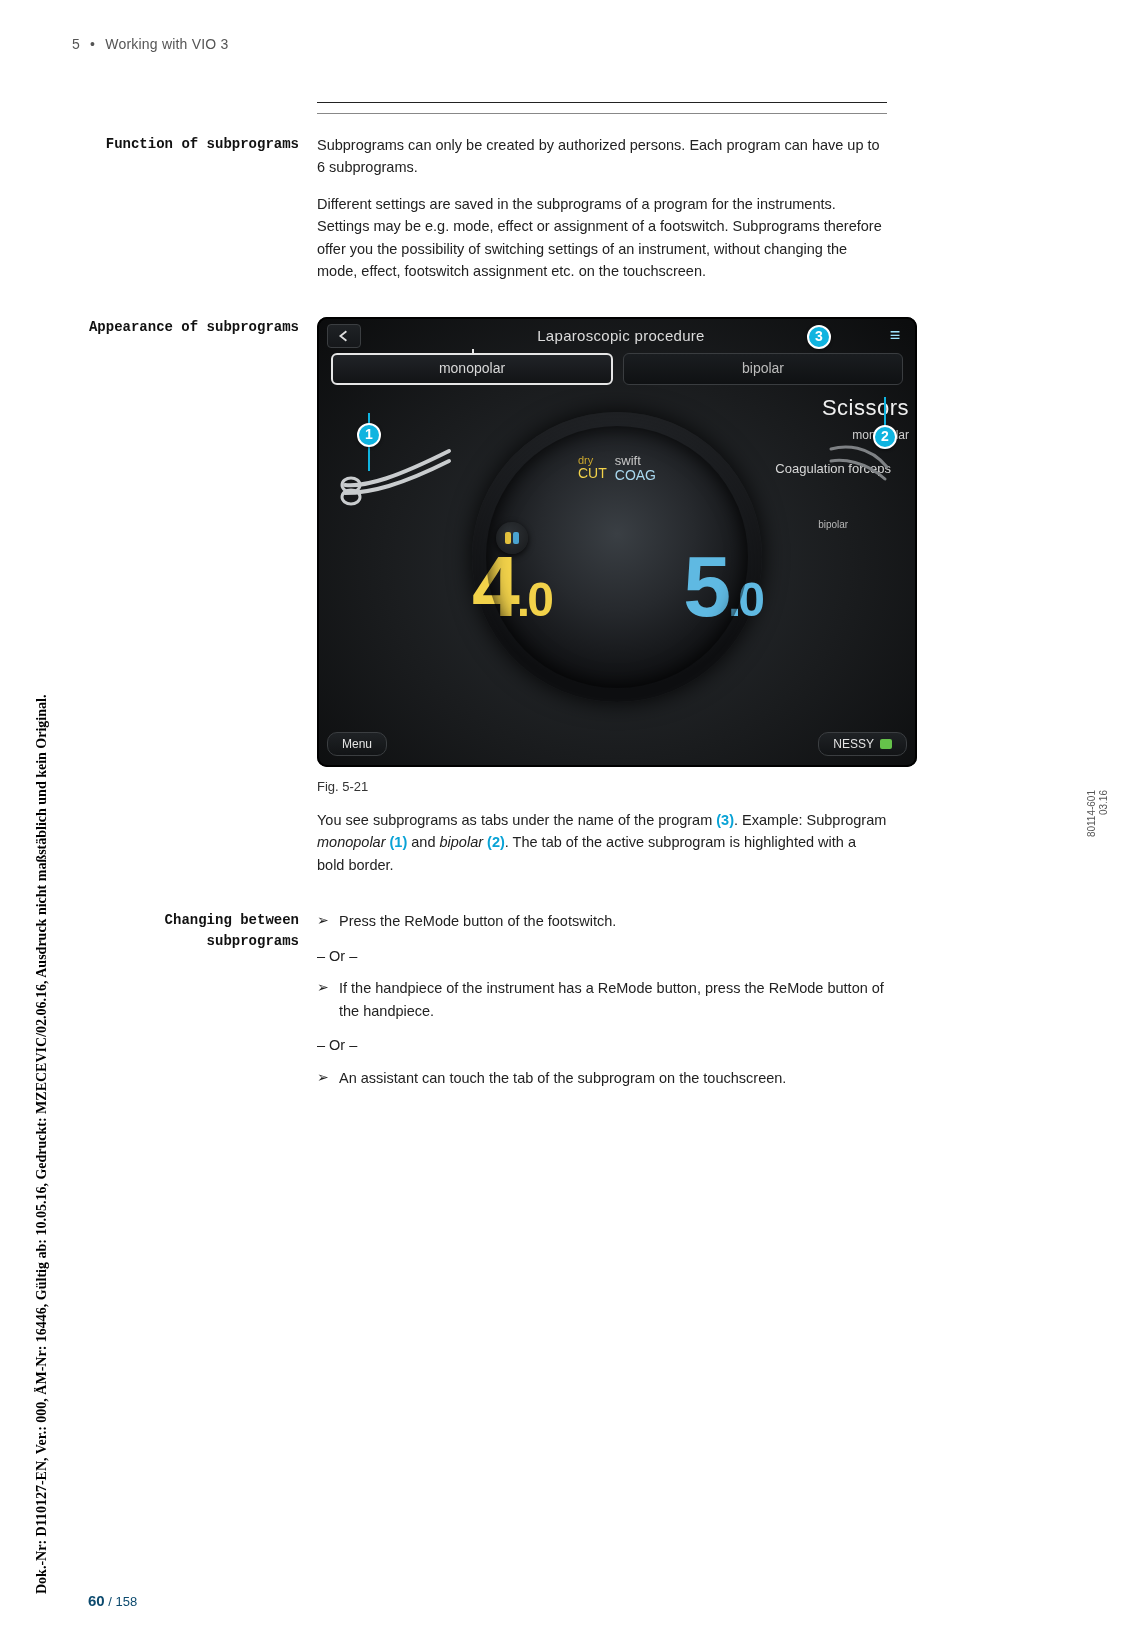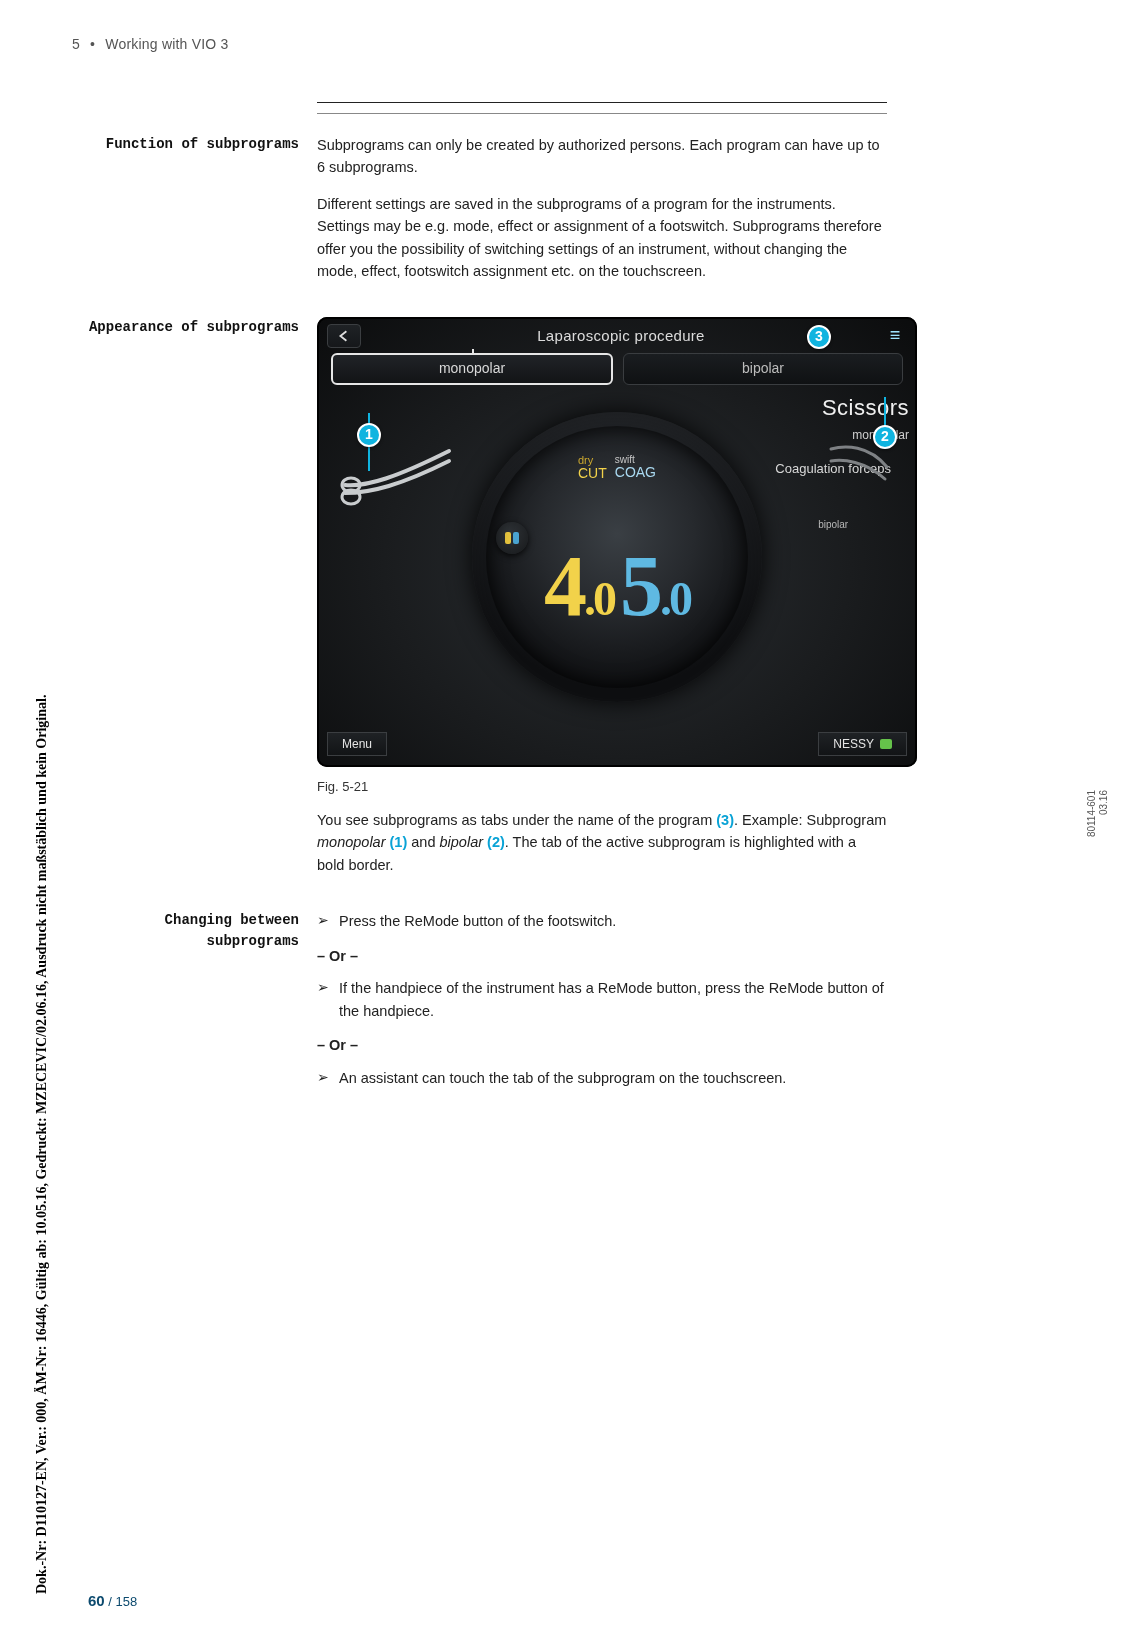--- a/index.html
+++ b/index.html
@@ -12,21 +12,21 @@
   .sidecol { flex: 0 0 245px; text-align: right; padding-right: 18px; font-weight: 600; font-size: 14px; line-height: 1.5; color: #111; font-family: Liberation Mono, monospace; }
   .maincol { flex: 1 1 auto; font-size: 14.5px; line-height: 1.55; max-width: 570px; }
   .section-title { font-weight: 700; font-size: 16px; margin-bottom: 4px; }
   .section-rule-top { border-top: 1px solid #222; height: 0; margin-bottom: 10px; }
   .section-rule-bot { border-top: 1px solid #888; height: 0; margin-top: 6px; }
   .para { margin-bottom: 14px; }
   .fig-caption { font-size: 13px; color: #333; margin: 10px 0 12px 0; }
   .step { display: flex; align-items: flex-start; margin-bottom: 10px; }
   .step .chev { flex: 0 0 22px; font-size: 14px; line-height: 1.55; }
   .step .txt { flex: 1 1 auto; }
-  .or-sep { margin: 12px 0 10px 0; font-weight: bold; }
+  .or-sep { margin: 12px 0 10px 0; }
   .ref-blue { color: #0aa3d6; font-weight: 600; }
   .ital { font-style: italic; }
   .pagefoot { position: absolute; left: 88px; bottom: 34px; font-size: 13px; color: #0c4a6e; }
   .pagefoot .pg { font-weight: 700; font-size: 15px; }
   .side-rotated { position: absolute; left: 34px; top: 1594px; transform-origin: left top; transform: rotate(-90deg); font-family: "Times New Roman", serif; font-weight: 700; font-size: 14px; color: #000; white-space: nowrap; }
   .right-rotated { position: absolute; right: 48px; top: 790px; transform-origin: right top; transform: rotate(-90deg); font-size: 10px; color: #555; text-align: right; line-height: 1.2; }
 
   
   .device { position: relative; width: 600px; height: 450px; border-radius: 10px; overflow: hidden; background: radial-gradient(ellipse at 50% 55%, #2b2f33 0%, #1a1c1e 55%, #0b0c0d 100%); box-shadow: 0 0 0 2px #000 inset; }
   .dev-top { position: absolute; top: 4px; left: 6px; right: 6px; height: 30px; display: flex; align-items: center; color: #e8e8e8; font-size: 15px; }
@@ -46,32 +46,32 @@
   .dev-right-head .l1 { font-size: 13px; }
   .dev-right-head .l2 { font-size: 10px; color: #b8b8b8; }
   .dev-left-sock { position: absolute; left: 20px; top: 120px; width: 120px; height: 72px; }
   .dev-right-sock { position: absolute; right: 20px; top: 122px; width: 72px; height: 68px; }
   .dial { position: absolute; left: 50%; top: 240px; transform: translate(-50%,-50%); width: 290px; height: 290px; border-radius: 50%; background: radial-gradient(circle at 50% 42%, #3a3f44 0%, #26292d 35%, #0d0e10 70%); box-shadow: 0 0 24px rgba(0,0,0,.9), inset 0 8px 24px rgba(255,255,255,.04); }
   .dial::after { content:""; position:absolute; inset:14px; border-radius:50%; box-shadow: inset 0 0 20px rgba(0,0,0,.9); }
   .dial .modes { position: absolute; top: 42px; left: 0; right: 0; display: flex; justify-content: center; gap: 8px; font-size: 14px; }
   .dial .mode-cut { color: #f2d24a; text-align: left; line-height: 1.1; }
   .dial .mode-cut .dry { font-size: 11px; color: #caa72f; display:block; }
   .dial .mode-coag { color: #a9d8ef; text-align: left; line-height: 1.1; }
-  .dial .mode-coag .swift { font-size: 10px; color: #c7c7c7; display:block; }
-  .dial .vals { position: absolute; top: 108px; left: 0; right: 0; display: flex; justify-content: center; align-items: baseline; gap: 6px; font-weight: 700; font-family: Liberation Serif, serif; }
+  .dial .mode-coag .swift { font-size: 13px; color: #c7c7c7; display:block; }
+  .dial .vals { position: absolute; top: 108px; left: 0; right: 0; display: flex; justify-content: space-between; align-items: baseline; gap: 6px; font-weight: 700; }
   .dial .v-cut { color: #f2d24a; font-size: 86px; letter-spacing: -3px; }
   .dial .v-cut .dec { font-size: 48px; }
   .dial .v-coag { color: #5fb9e2; font-size: 86px; letter-spacing: -3px; }
   .dial .v-coag .dec { font-size: 48px; }
   .dial .pedal { position: absolute; left: 24px; top: 110px; width: 32px; height: 32px; border-radius: 50%; background: radial-gradient(circle at 40% 35%, #2f3337, #17191b); box-shadow: 0 2px 6px rgba(0,0,0,.8); display:flex; align-items:center; justify-content:center; gap:2px; }
   .dial .pedal span { width:6px; height:12px; border-radius:2px; }
   .dial .pedal .y { background:#e8c53e; }
   .dial .pedal .b { background:#4aa3d0; }
   .dev-bottom { position: absolute; left: 10px; right: 10px; bottom: 8px; height: 30px; display: flex; align-items: center; justify-content: space-between; }
-  .dev-btn { height: 24px; padding: 0 14px; border: 1px solid #3b3e41; border-radius: 0; background: linear-gradient(#1f2225,#121416); color: #e4e4e4; font-size: 12px; display: flex; align-items: center; gap: 6px; }
+  .dev-btn { height: 24px; padding: 0 14px; border: 1px solid #3b3e41; border-radius: 10px; background: linear-gradient(#1f2225,#121416); color: #e4e4e4; font-size: 12px; display: flex; align-items: center; gap: 6px; }
   .dev-btn .plug { width: 12px; height: 10px; background: #65c24a; border-radius: 2px; position: relative; }
   .callout-badge { position: absolute; width: 24px; height: 24px; border-radius: 50%; background: #10b4e0; color: #fff; display: flex; align-items: center; justify-content: center; font-weight: 700; font-size: 14px; border: 2px solid #fff; box-shadow: 0 1px 3px rgba(0,0,0,.5); z-index: 5; }
   .callout-line { position: absolute; width: 2px; background: #10b4e0; z-index: 4; }
   .c1 { left: 40px; top: 106px; } .l1 { left: 51px; top: 52px; height: 58px; margin-top: 44px; }
   .c2 { right: 20px; top: 108px; } .l2 { right: 31px; top: 80px; height: 32px; }
   .c3 { right: 86px; top: 8px; }
 </style>
 </head>
 <body>
 

